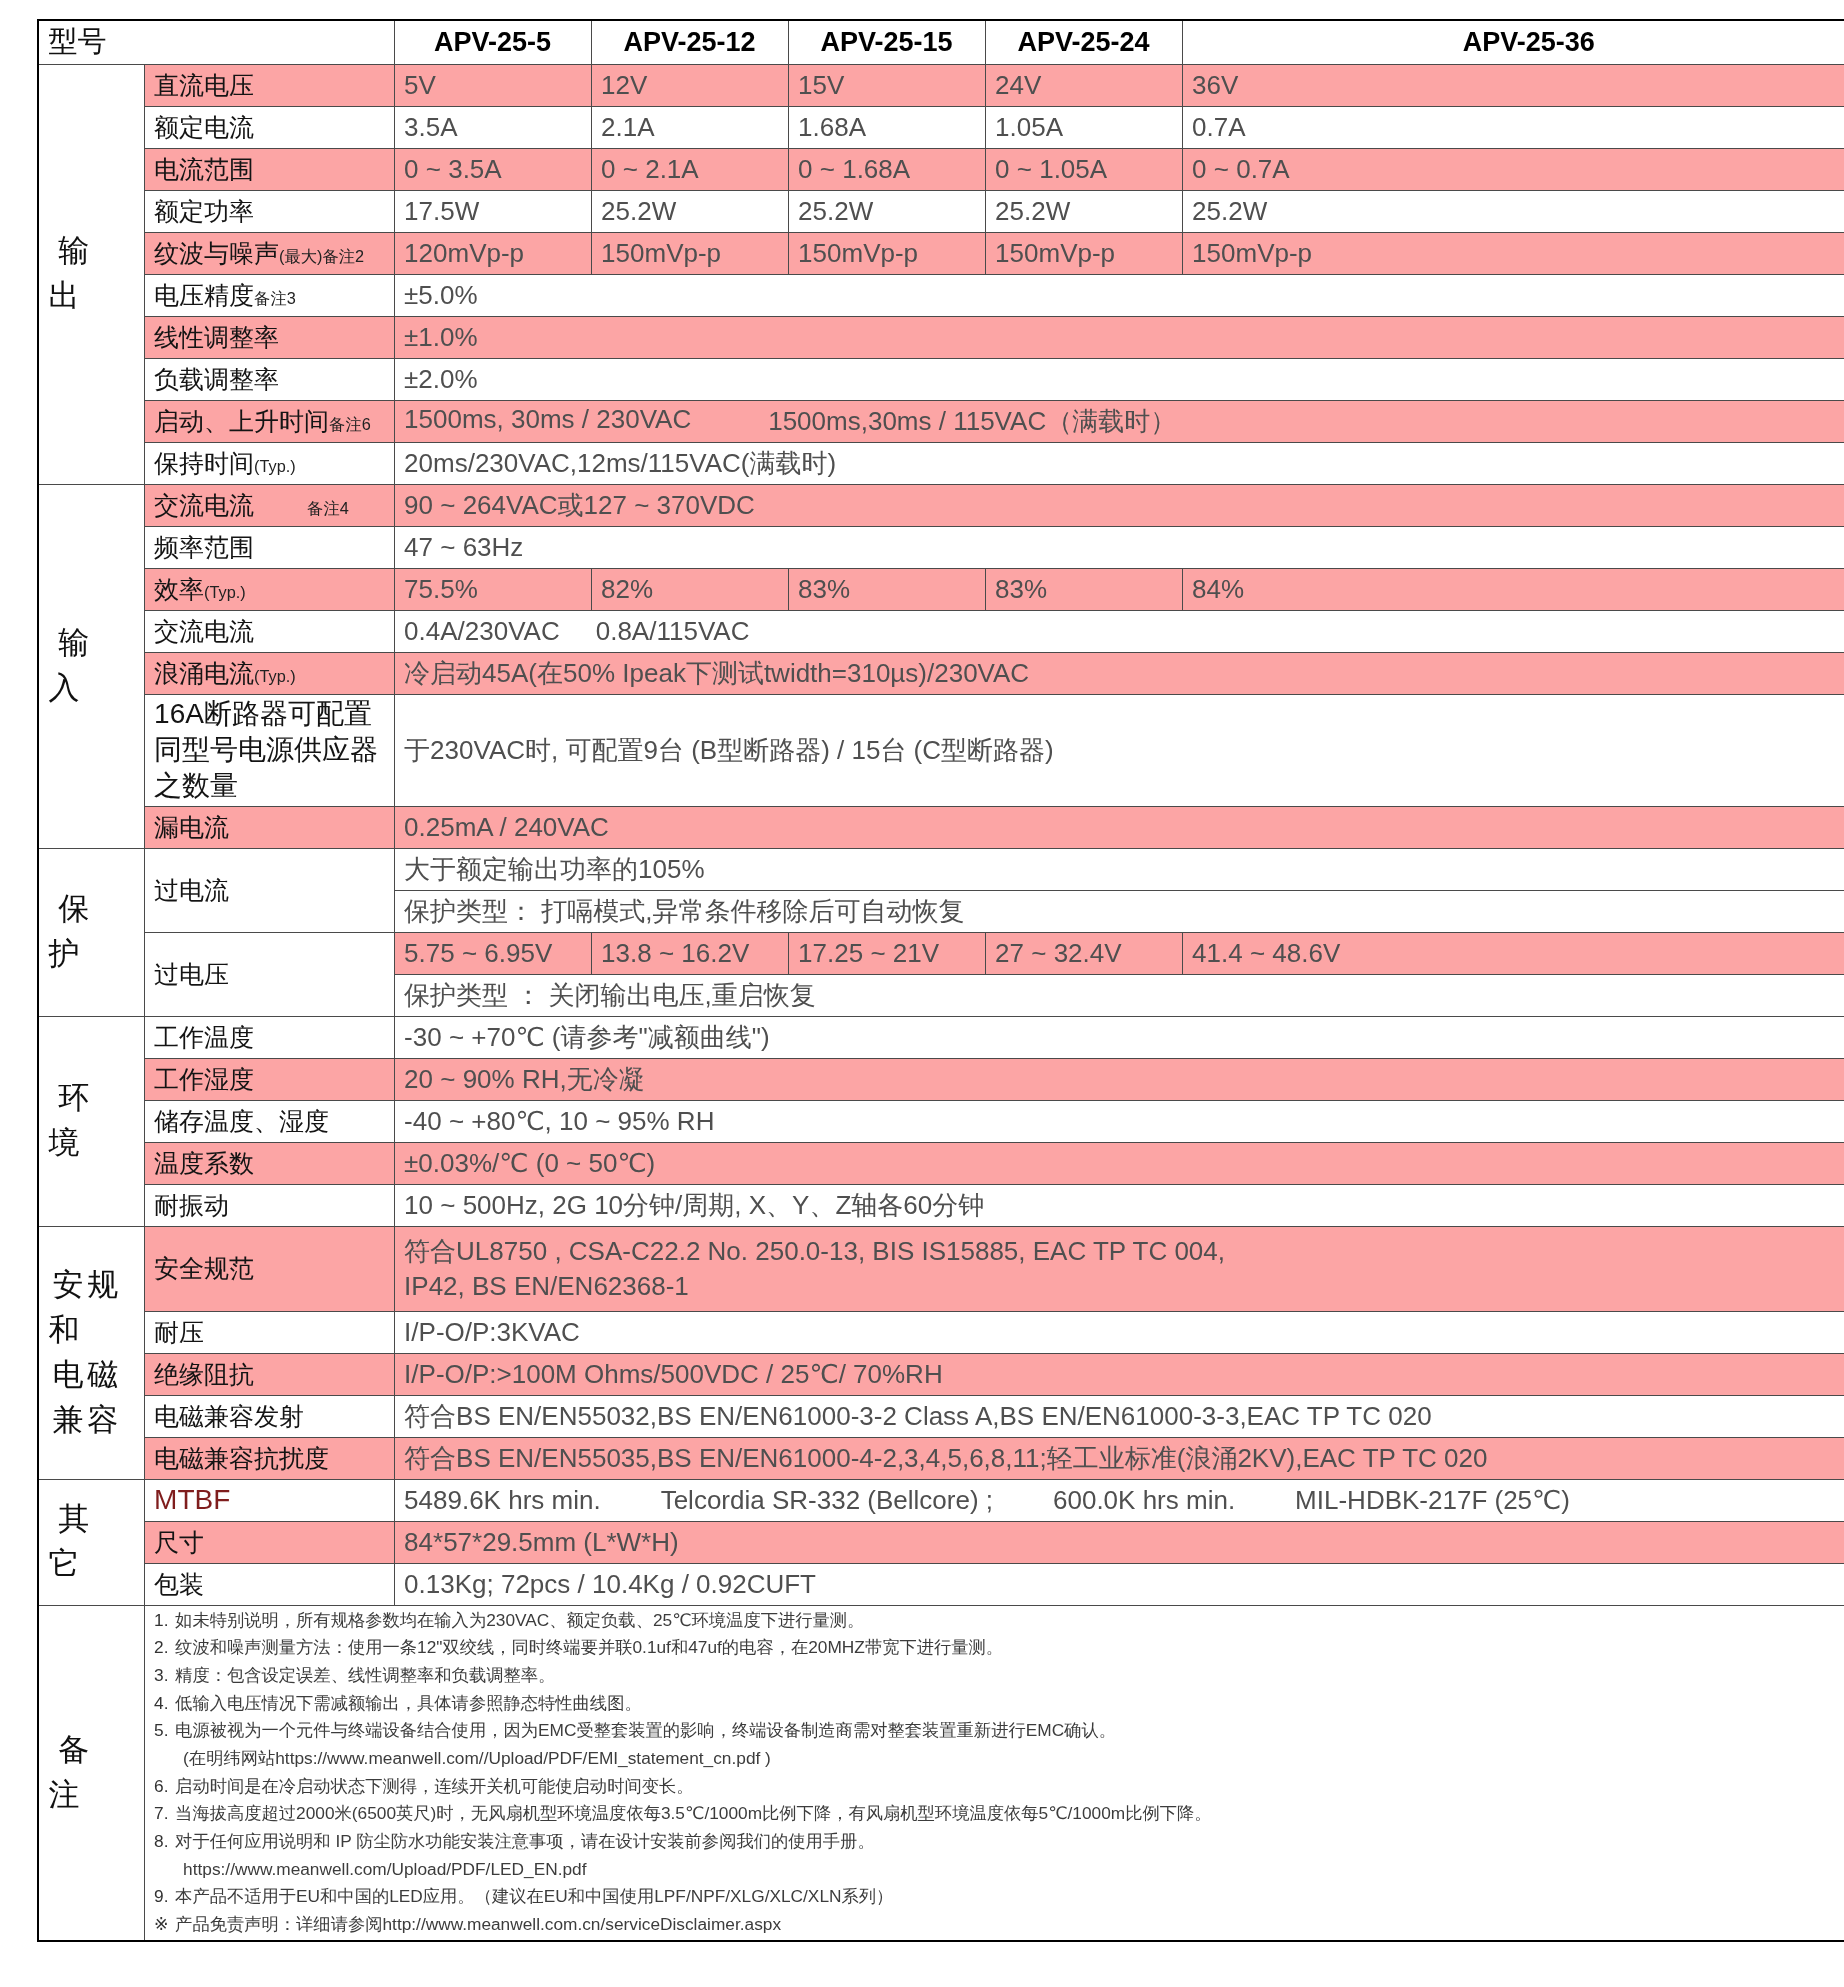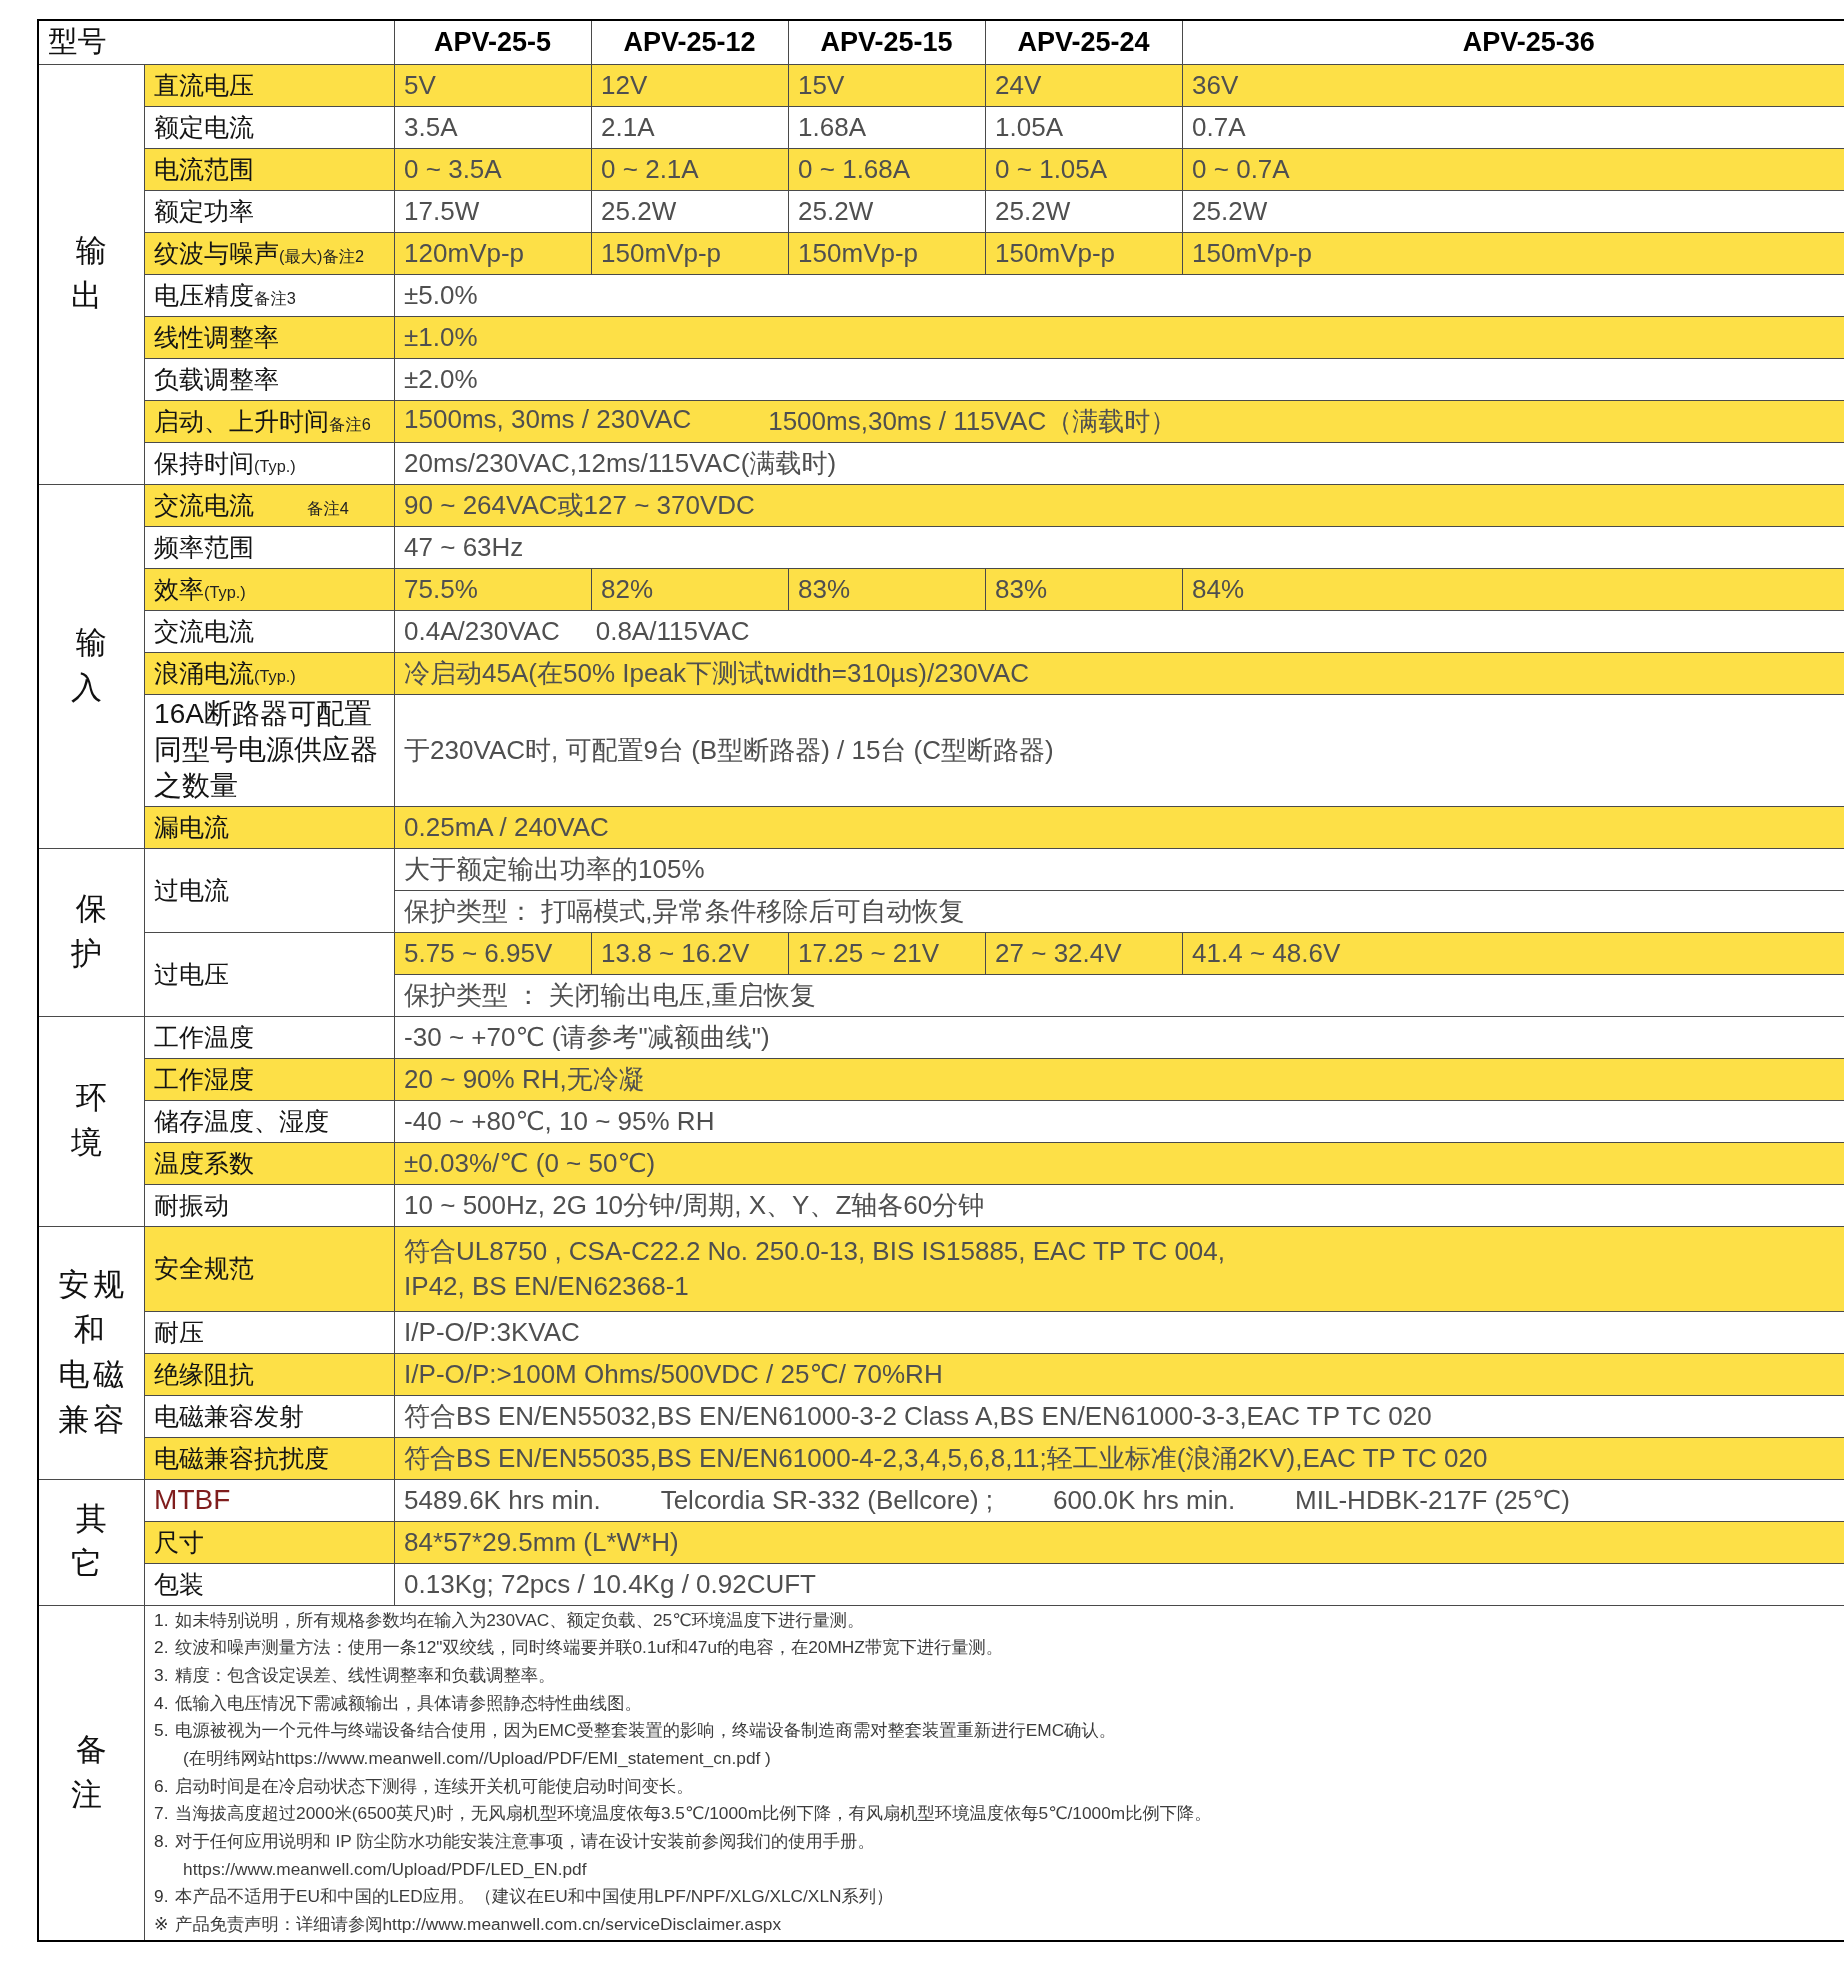--- a/index.html
+++ b/index.html
@@ -9,34 +9,34 @@
   table.spec col.c-sec{width:106px;}
   table.spec col.c-lab{width:250px;}
   table.spec col.c-v{width:197px;}
   table.spec td,table.spec th{border:1px solid #4a4a4a;padding:1px 9.6px;vertical-align:middle;overflow:hidden;}
   tr.h-row{height:44px;}
   tr.r{height:42px;}
   tr.r2{height:85px;}
   tr.sec-top td,tr.sec-top th{border-top:1.9px solid #000;}
   th.model-h{font-size:27px;font-weight:bold;text-align:center;color:#000;padding-left:11.5px;}
   th.model-lab{font-size:29px;font-weight:normal;text-align:left;color:#111;padding-left:13.4px;}
-  td.sec{font-size:31px;color:#111;text-align:center;letter-spacing:9.6px;text-indent:9.6px;line-height:1.45;}
+  td.sec{font-size:31px;color:#111;letter-spacing:9.6px;text-indent:9.6px;line-height:1.45;}
   td.sec .l{display:block;letter-spacing:3.8px;text-indent:3.8px;}
   td.lab{font-size:25px;color:#141414;padding-left:13.4px;}
   td.lab .sm{font-size:16.3px;color:#222;}
   td.lab .gap{margin-left:53px;}
   td.lab.two{font-size:28px;line-height:1.3;}
   td.lab .latin{font-size:28px;color:#7f1d1d;}
   td.val{font-size:26px;color:#4f4f4f;}
   td.val .flexline{display:flex;align-items:flex-start;}
   td.val .g80{margin-right:77px;}
   td.val .g30{margin-right:36px;}
   td.val .g65{margin-right:60px;}
   td.val .vl{display:block;line-height:1.35;}
-  tr .g{background:#fde047;}
+  tr .g{background:#fca5a5;}
   td.notes-sec{vertical-align:top;padding-top:15.4px;}
   td.notes-cell{padding:7.7px 13.4px;vertical-align:top;}
   .note{font-size:17.3px;color:#3c3c3c;line-height:1.6;white-space:nowrap;}
   .note .nnum{display:inline-block;min-width:21px;color:#333;}
   .note.cont{padding-left:29px;}
   .footer{width:1777px;text-align:right;font-size:22px;font-style:italic;color:#8d8d8d;padding:7.7px 5.8px 13.4px 0;}
 </style>
 </head>
 <body>
 

